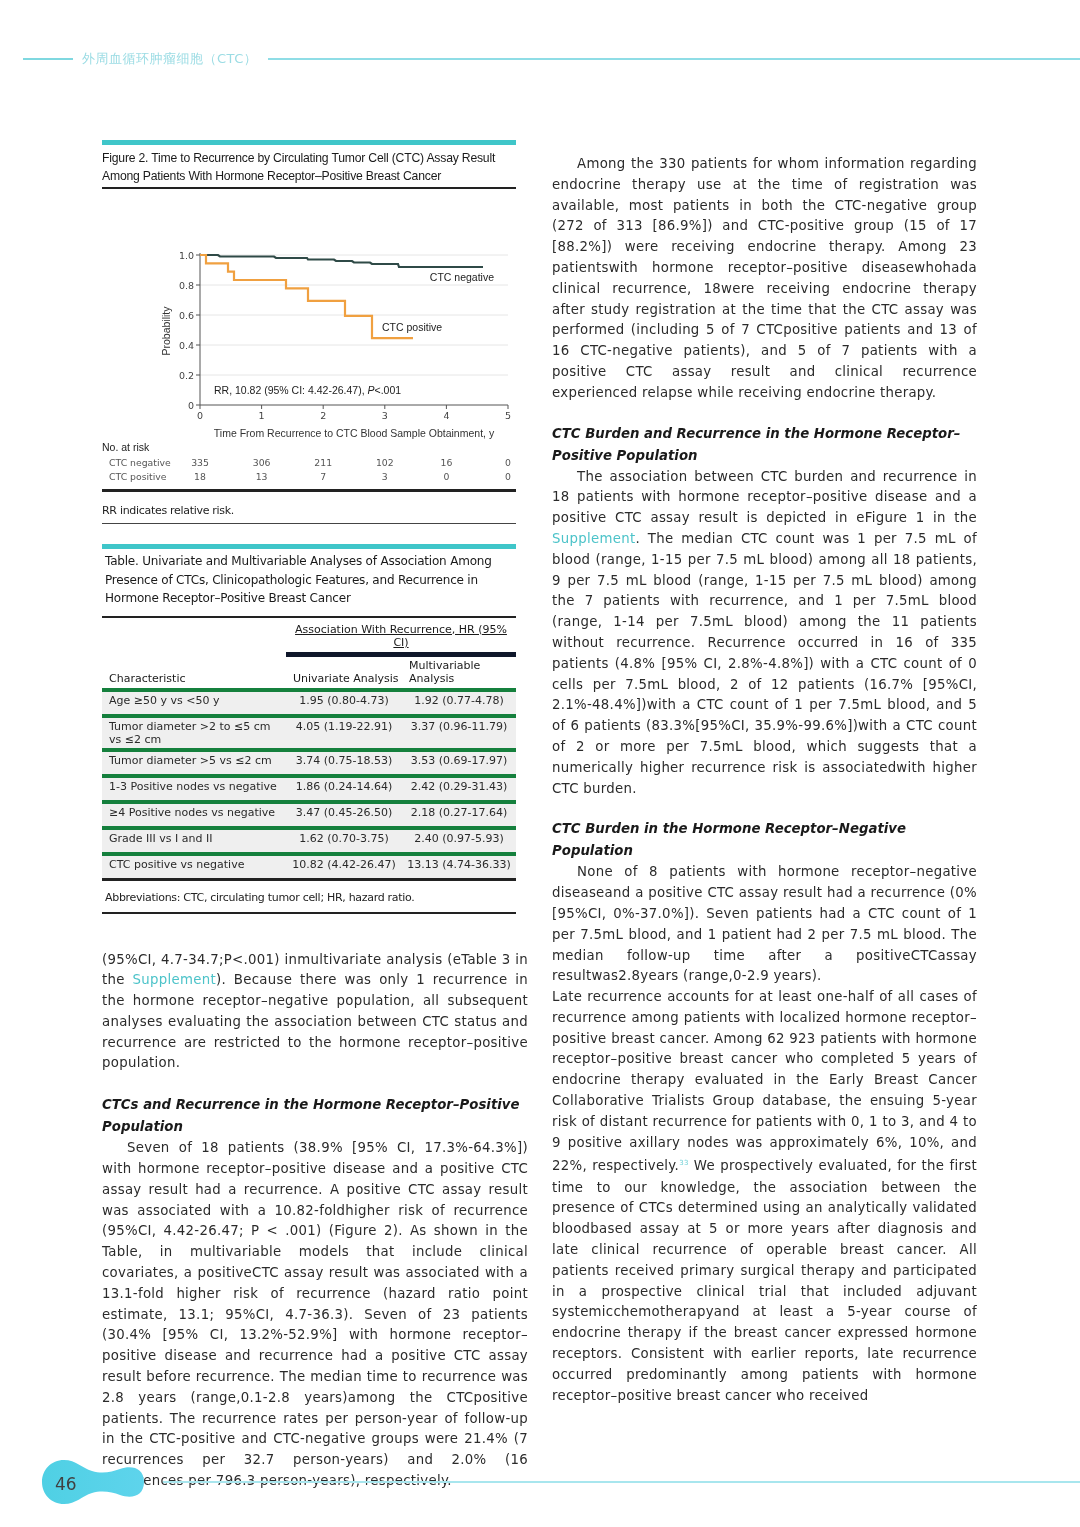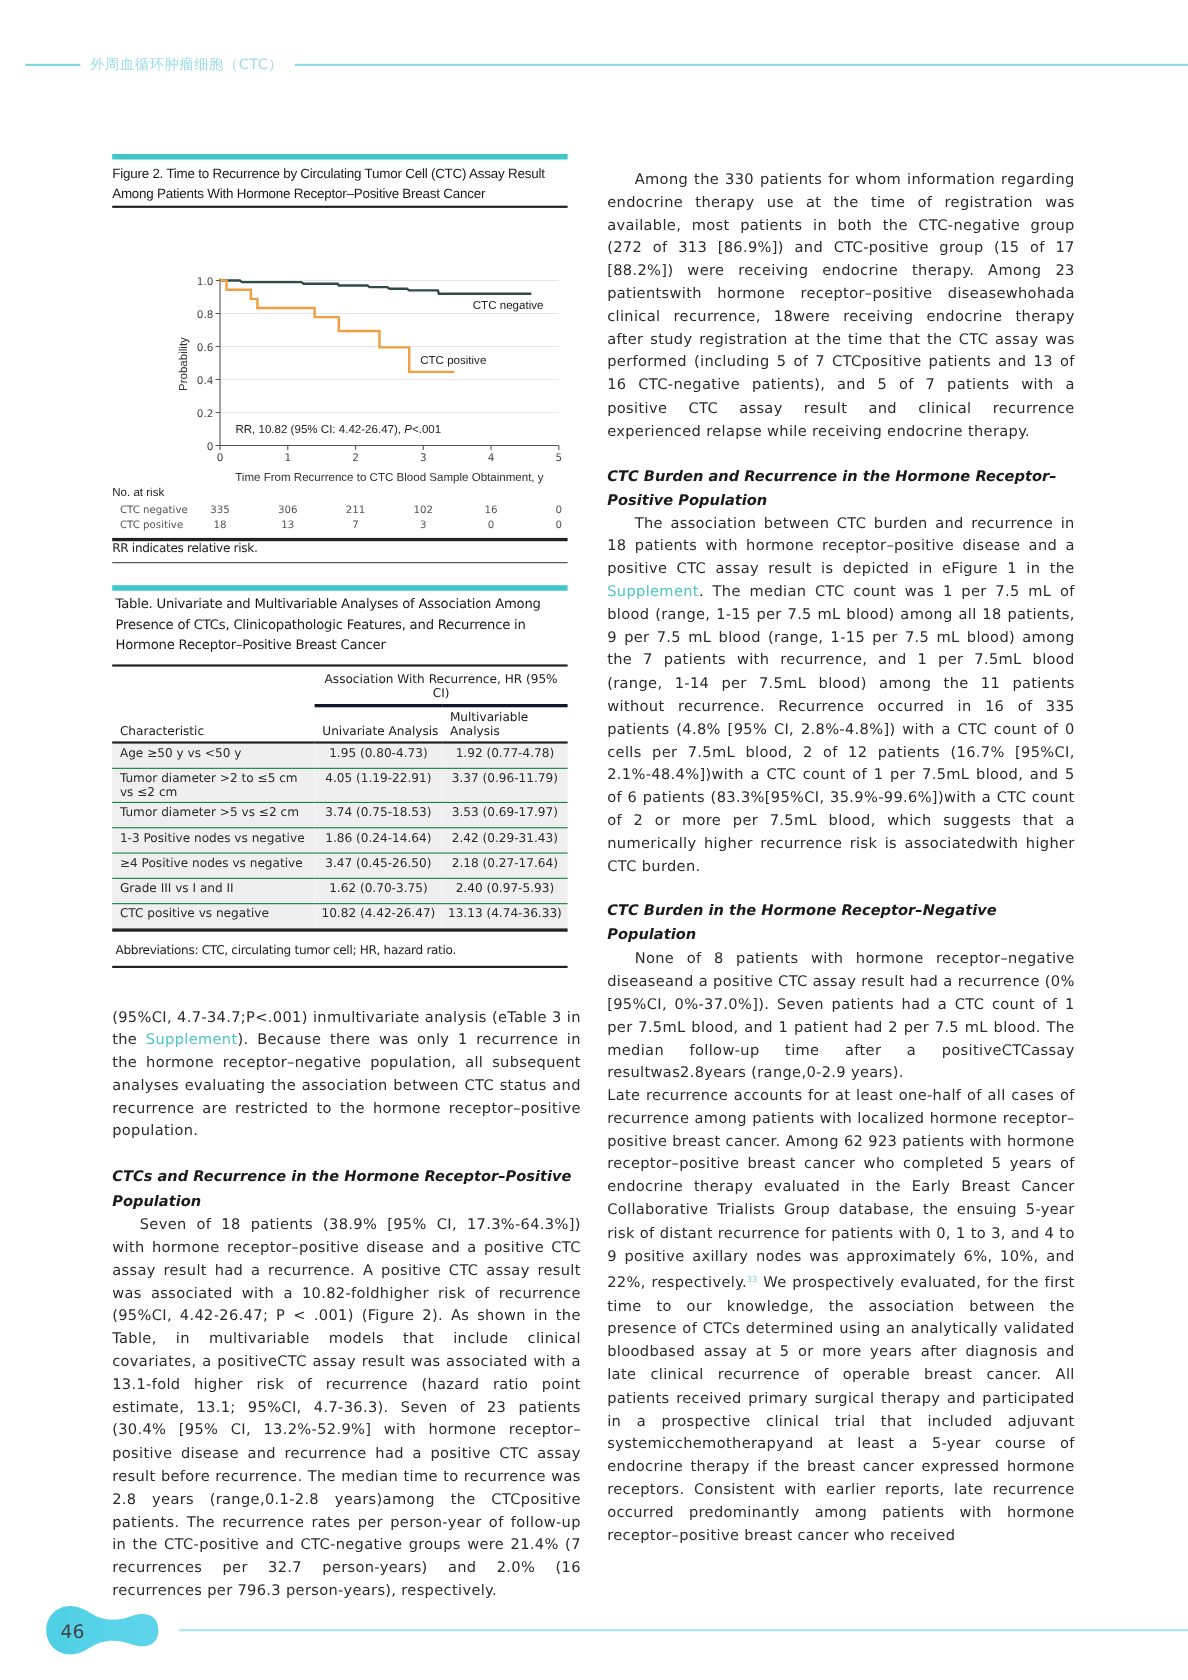--- a/index.html
+++ b/index.html
@@ -18,31 +18,31 @@
   .fig-box { width: 414px; }
   .teal-bar { height: 5px; background: #3fc6c9; }
   .fig-title { font-family: "Liberation Sans Narrow", "Liberation Sans", sans-serif; font-size: 12.2px; line-height: 18px;
                color: #1a1a1a; padding: 4px 0 2px 0; letter-spacing: -0.2px; }
   .rule-black { height: 2px; background: #222; }
   .rule-thin { height: 1px; background: #444; }
 
   .chart-wrap { position: relative; width: 414px; height: 300px; }
   .chart-wrap svg { position: absolute; left: 0; top: 0; }
 
-  .rr-note { font-size: 11px; color: #222; padding: 0 0 6px 0; letter-spacing: -0.3px; }
+  .rr-note { font-size: 11px; color: #222; padding: 12px 0 6px 0; letter-spacing: -0.3px; }
 
   
   .tbl-box { width: 414px; margin-top: 20px; }
   .tbl-title { font-size: 12px; line-height: 18.5px; color: #1a1a1a; padding: 3px 0 8px 3px; letter-spacing: -0.2px; }
   table.data { width: 100%; border-collapse: collapse; font-size: 11px; color: #2a2a2a; }
   table.data th { font-weight: normal; text-align: left; font-size: 11px; color: #1a1a1a; }
-  table.data td { padding: 2px 4px 2px 7px; border-top: 1px solid #15803d; height: 18px; vertical-align: top; line-height: 13px;}
+  table.data td { padding: 2px 4px 2px 7px; border-top: 4px solid #15803d; height: 18px; vertical-align: top; line-height: 13px;}
   table.data tr.body-row { background: #efefef; }
   table.data td.num { text-align: center; white-space: nowrap; padding-left: 2px; padding-right: 2px; }
-  .assoc-hdr { border-bottom: 3px solid #0f172a; padding: 5px 0 3px 0; text-align: center !important; }
+  .assoc-hdr { border-bottom: 5px solid #0f172a; padding: 5px 0 3px 0; text-align: center !important; text-decoration: underline; }
   .hdr-row2 th { padding: 2px 2px 3px 7px; vertical-align: bottom; line-height: 13px; }
   .hdr-row2 { border-bottom: 2px solid #222; }
   .abbr { font-size: 11px; color: #222; padding: 10px 0 8px 3px; letter-spacing: -0.3px; }
 
   
   .para { font-size: 13.3px; line-height: 20.8px; text-align: justify; color: #2b2b2b; margin: 0; letter-spacing: 0.3px; }
   .para.indent { text-indent: 25px; }
   .subhead { font-size: 13.3px; line-height: 22px; font-weight: bold; font-style: italic; color: #1a1a1a; margin: 0; }
   .link { color: #4cc3c9; }
   .sup { font-size: 7px; vertical-align: super; color: #6fd0d6; }

